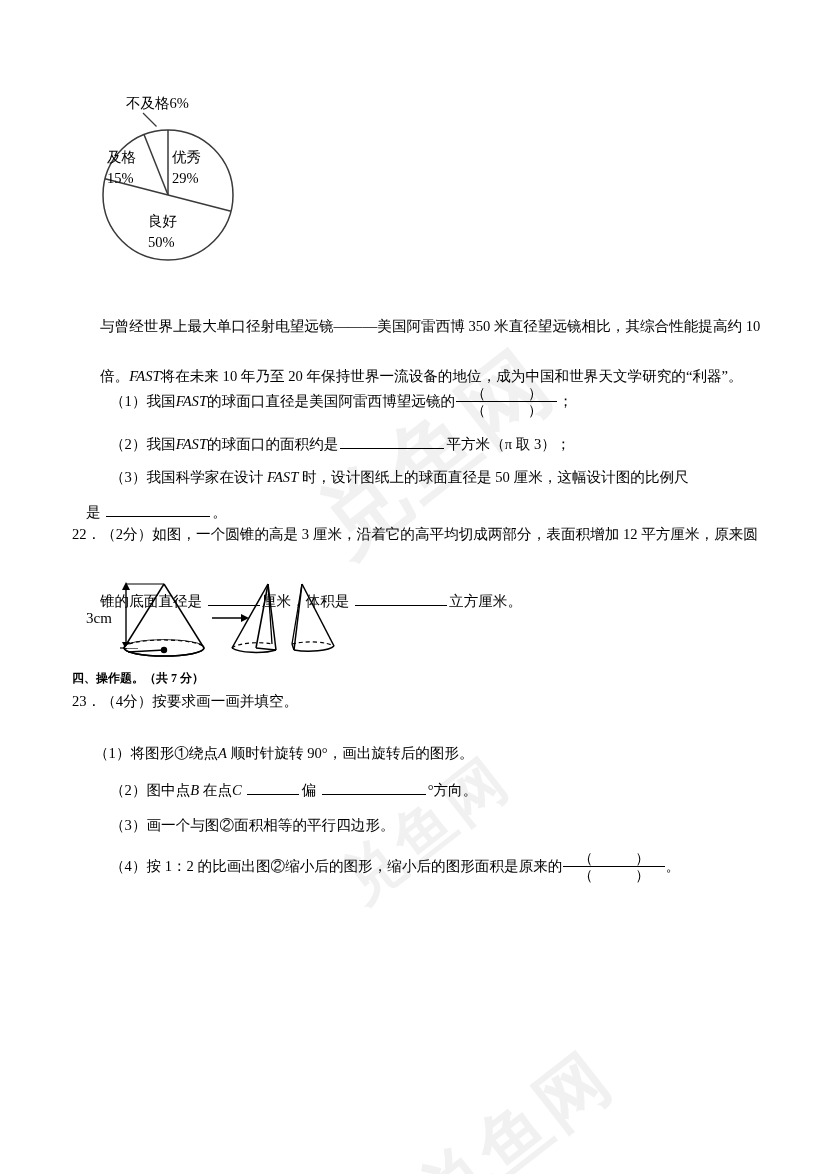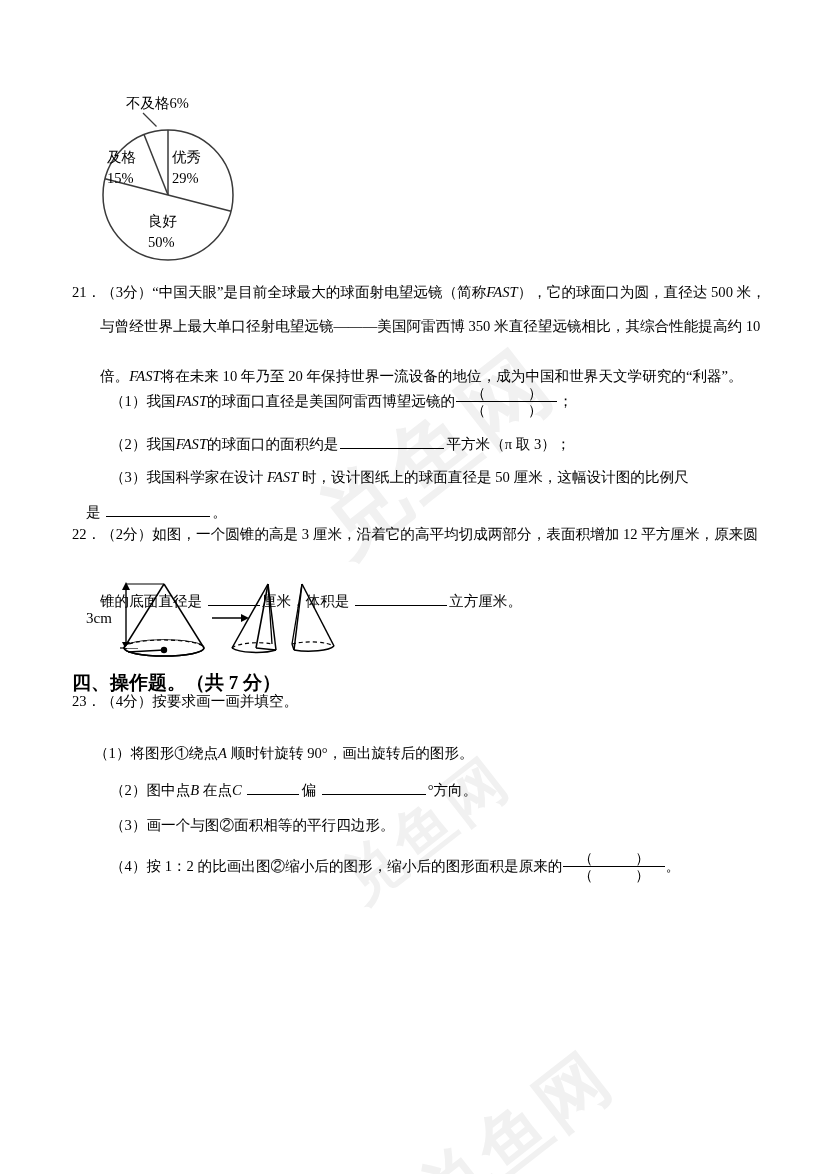--- a/index.html
+++ b/index.html
@@ -68,21 +68,21 @@
   }
   .line {
     position: absolute;
     white-space: nowrap;
     font-size: 14.6px;
   }
   .it { font-style: italic; }
   .sec-head {
     position: absolute;
     font-weight: bold;
-    font-size: 19px;
+    font-size: 12px;
     white-space: nowrap;
   }
 
   
   .blank {
     display: inline-block;
     border-bottom: 1px solid #000;
     vertical-align: baseline;
     height: 0.95em;
     margin: 0 2px;
@@ -160,23 +160,20 @@
       <text class="pie-label" x="102" y="88">29%</text>
 
       <text class="pie-label" x="78" y="131">良好</text>
       <text class="pie-label" x="78" y="152">50%</text>
 
       <text class="pie-label" x="37" y="67">及格</text>
       <text class="pie-label" x="37" y="88">15%</text>
     </svg>
   </div>
 
-  <div class="line" style="left:72px; top:283px;">
-    <span>21</span><span>．</span><span>（3分）</span><span>“中国天眼”是目前全球最大的球面射电望远镜（简称</span><span class="it">FAST</span><span>），它的球面口为圆，直径达 500 米，</span>
-  </div>
 
   <div class="line" style="left:100px; top:317px;">
     <span>与曾经世界上最大单口径射电望远镜———美国阿雷西博 350 米直径望远镜相比，其综合性能提高约 10</span>
   </div>
 
   <div class="line" style="left:100px; top:351px;margin-top:16px;">
     <span>倍。</span><span class="it">FAST</span><span>将在未来 10 年乃至 20 年保持世界一流设备的地位，成为中国和世界天文学研究的“利器”。</span>
   </div>
 
   <div class="line" style="left:110px; top:386px;">

